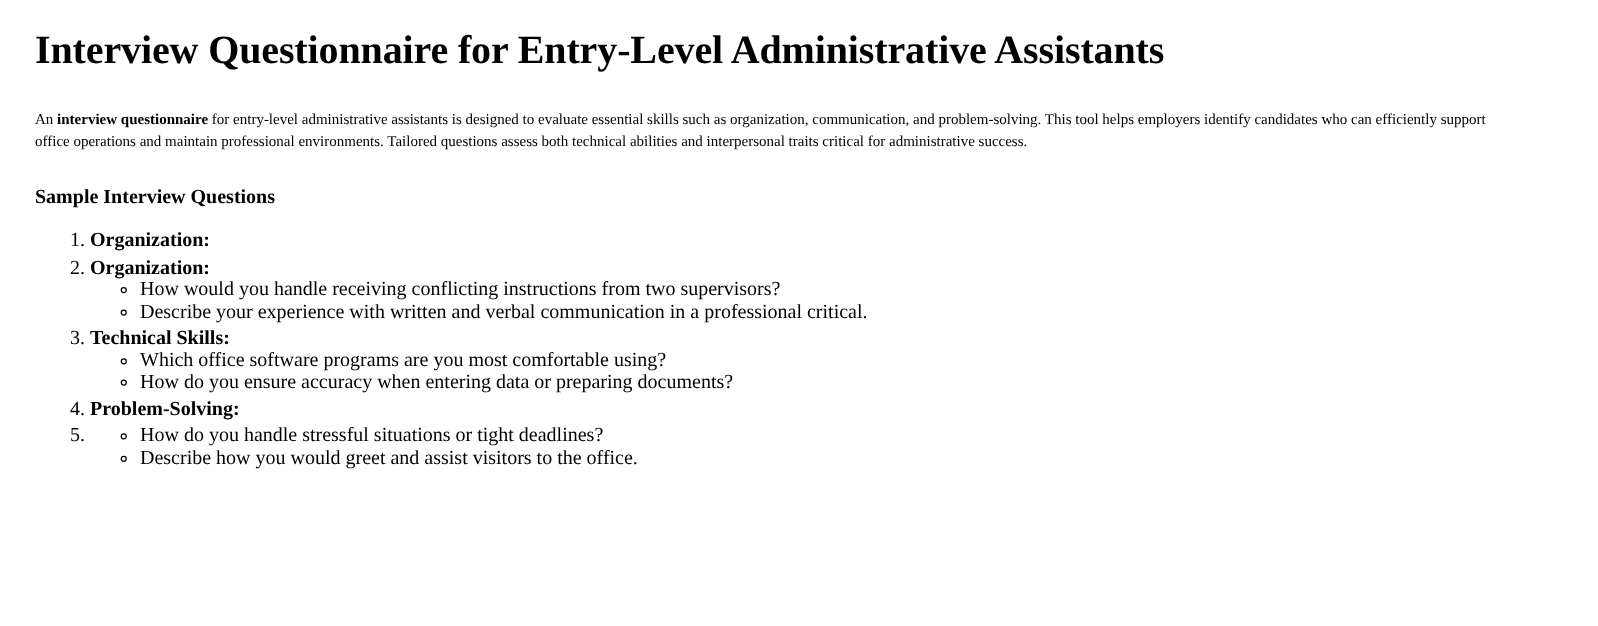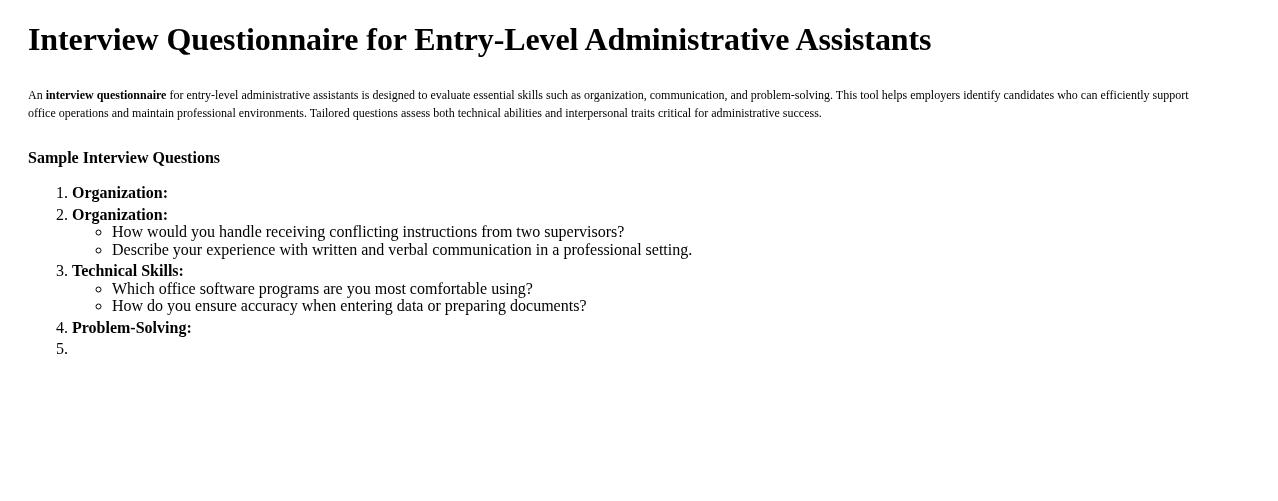--- a/index.html
+++ b/index.html
@@ -73,23 +73,26 @@
   <h1 class="doc-title">Interview Questionnaire for Entry-Level Administrative Assistants</h1>
 
   <p class="intro"><span>An </span><b>interview questionnaire</b><span> for entry-level administrative assistants is designed to evaluate essential skills such as organization, communication, and problem-solving. This tool helps employers identify candidates who can efficiently support office operations and maintain professional environments. Tailored questions assess both technical abilities and interpersonal traits critical for administrative success.</span></p>
 
   <h2 class="section-title">Sample Interview Questions</h2>
 
   <ol class="questions" id="questions-list">
       <li class="category-item"><span class="cat-label">Organization:</span></li>
       <li class="category-item"><span class="cat-label">Organization:</span><ul class="sub-questions">
           <li>How would you handle receiving conflicting instructions from two supervisors?</li>
-          <li>Describe your experience with written and verbal communication in a professional setting.</li>
+          <li>Describe your experience with written and verbal communication in a professional critical.</li>
         </ul></li>
       <li class="category-item"><span class="cat-label">Technical Skills:</span><ul class="sub-questions">
           <li>Which office software programs are you most comfortable using?</li>
           <li>How do you ensure accuracy when entering data or preparing documents?</li>
         </ul></li>
       <li class="category-item"><span class="cat-label">Problem-Solving:</span></li>
-      <li class="category-item"></li>
+      <li class="category-item"><ul class="sub-questions">
+          <li>How do you handle stressful situations or tight deadlines?</li>
+          <li>Describe how you would greet and assist visitors to the office.</li>
+        </ul></li>
     </ol>
 
 </div>
 
 </body></html>

